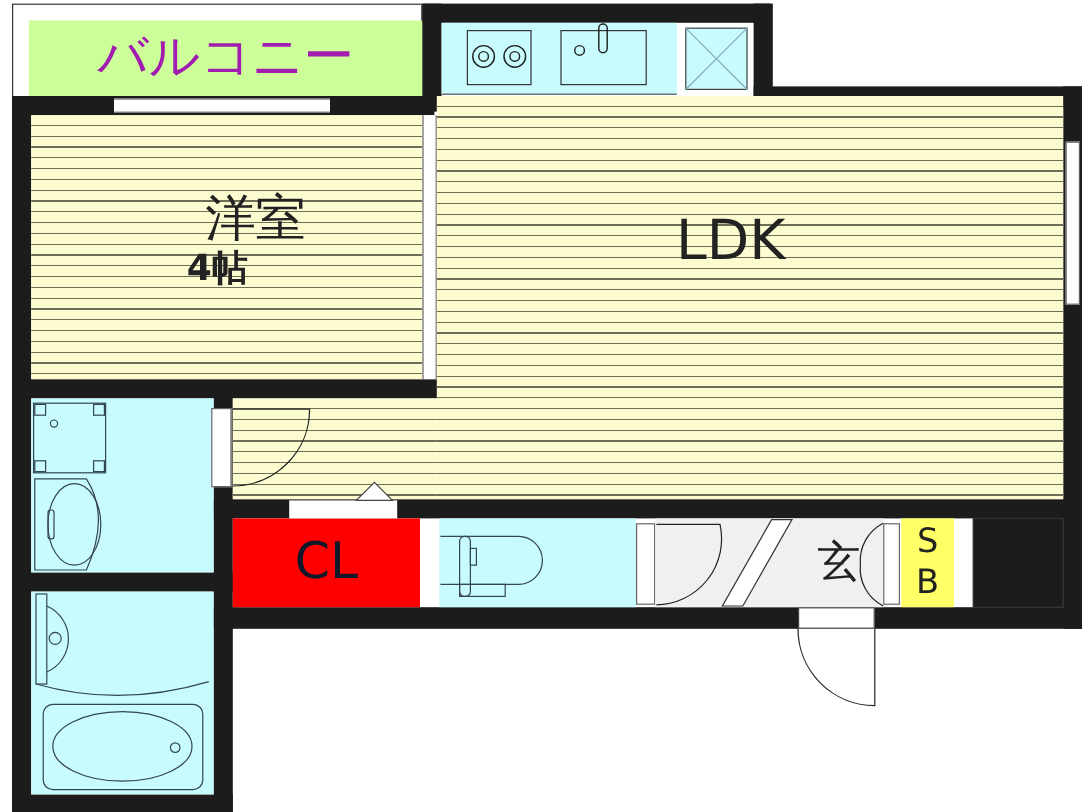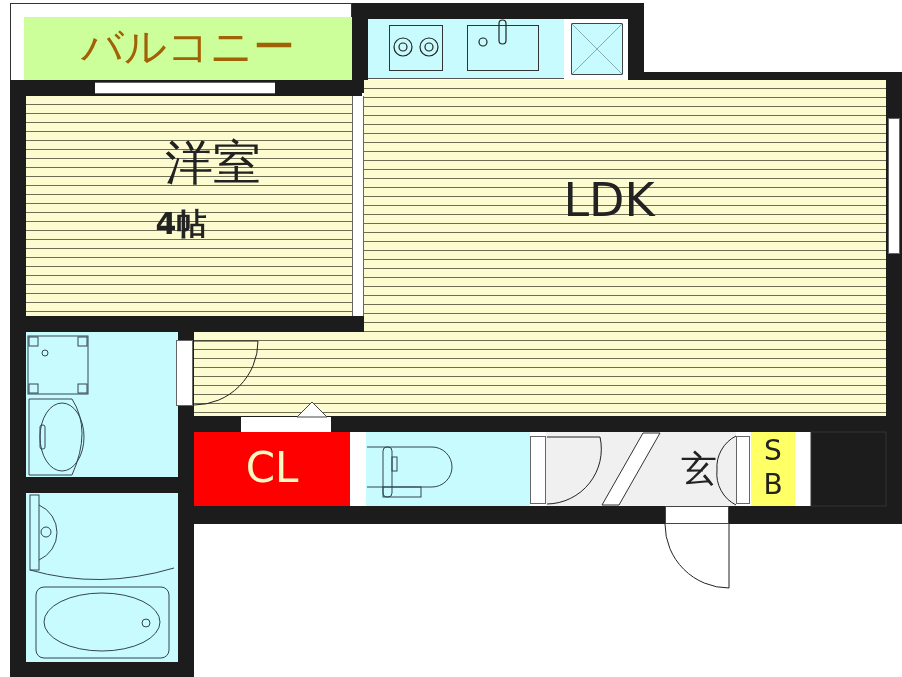--- a/index.html
+++ b/index.html
@@ -9,39 +9,39 @@
   .floor{background-color:#fdfbd0;background-image:repeating-linear-gradient(to bottom, transparent 0, transparent 8px, #6e6e56 8px, #6e6e56 9px);}
   .wet{background:#c8fbfd;}
   .label{position:absolute;color:#222;text-align:center;line-height:1.05;}
   svg{position:absolute;left:0;top:0;}
 </style>
 </head>
 <body>
 
 <div class="abs" style="left:10px;top:3px;width:342px;height:80px;border:1px solid #333;background:#fff;"></div>
 <div class="abs" style="left:24px;top:17px;width:328px;height:63px;background:#ccff99;">
-  <div class="label" style="left:0;right:0;top:8px;font-size:42px;color:#a16207;">バルコニー</div>
+  <div class="label" style="left:0;right:0;top:8px;font-size:42px;color:#a21caf;">バルコニー</div>
 </div>
 
 <div class="abs wall" style="left:10px;top:80px;width:352px;height:16px;"></div>
 <div class="abs wall" style="left:352px;top:3px;width:290px;height:16px;"></div>
 <div class="abs wall" style="left:352px;top:3px;width:16px;height:90px;"></div>
 <div class="abs wall" style="left:628px;top:3px;width:16px;height:90px;"></div>
 <div class="abs wall" style="left:628px;top:72px;width:274px;height:18px;"></div>
 <div class="abs wall" style="left:886px;top:72px;width:16px;height:452px;"></div>
 <div class="abs wall" style="left:10px;top:80px;width:16px;height:597px;"></div>
 <div class="abs wall" style="left:178px;top:506px;width:724px;height:18px;"></div>
 <div class="abs wall" style="left:178px;top:330px;width:16px;height:347px;"></div>
 <div class="abs wall" style="left:10px;top:662px;width:184px;height:15px;"></div>
 <div class="abs wall" style="left:10px;top:316px;width:360px;height:16px;"></div>
 <div class="abs wall" style="left:178px;top:416px;width:724px;height:16px;"></div>
 <div class="abs wall" style="left:10px;top:477px;width:184px;height:16px;"></div>
 
 <div class="abs floor" style="left:26px;top:96px;width:326px;height:220px;">
-  <div class="label" style="left:0;right:0;top:41px;font-size:48px;padding-left:48px;">洋室</div>
+  <div class="label" style="left:0;right:0;top:64px;font-size:42px;padding-left:48px;">洋室</div>
   <div class="label" style="left:0;right:16px;top:112px;font-size:30px;font-weight:bold;">4帖</div>
 </div>
 
 <div class="abs" style="left:352px;top:96px;width:12px;height:220px;background:#fff;border-left:1px solid #666;border-right:1px solid #666;"></div>
 
 <div class="abs floor" style="left:364px;top:80px;width:522px;height:336px;padding-left:40px;">
   <div class="label" style="left:120px;width:250px;top:96px;font-size:46px;">LDK</div>
 </div>
 <div class="abs floor" style="left:194px;top:332px;width:170px;height:84px;"></div>
 
@@ -51,21 +51,21 @@
 <div class="abs" style="left:571px;top:23px;width:52px;height:52px;border:1px solid #444;background:#c8fbfd;"></div>
 <div class="abs" style="left:888px;top:118px;width:12px;height:136px;background:#fff;border:1px solid #666;"></div>
 <div class="abs" style="left:95px;top:82px;width:180px;height:12px;background:#fff;border-top:1px solid #666;border-bottom:1px solid #666;"></div>
 
 <div class="abs wet" style="left:26px;top:332px;width:152px;height:145px;"></div>
 
 <div class="abs wet" style="left:26px;top:493px;width:152px;height:169px;"></div>
 <div class="abs" style="left:176px;top:340px;width:17px;height:66px;background:#fff;border:1px solid #666;"></div>
 
 <div class="abs" style="left:194px;top:432px;width:156px;height:74px;background:#ff0000;">
-  <div class="label" style="left:0;right:0;top:14px;font-size:42px;color:#fef9c3;">CL</div>
+  <div class="label" style="left:0;right:0;top:14px;font-size:42px;color:#0f172a;">CL</div>
 </div>
 <div class="abs" style="left:241px;top:417px;width:90px;height:15px;background:#fff;"></div>
 
 <div class="abs wet" style="left:366px;top:432px;width:164px;height:74px;"></div>
 <div class="abs" style="left:530px;top:436px;width:16px;height:68px;background:#fff;border:1px solid #666;"></div>
 
 <div class="abs" style="left:546px;top:432px;width:190px;height:74px;background:#f0f0f0;">
   <div class="label" style="left:135px;top:18px;font-size:36px;">玄</div>
 </div>
 <div class="abs" style="left:736px;top:436px;width:14px;height:68px;background:#fff;border:1px solid #666;"></div>

